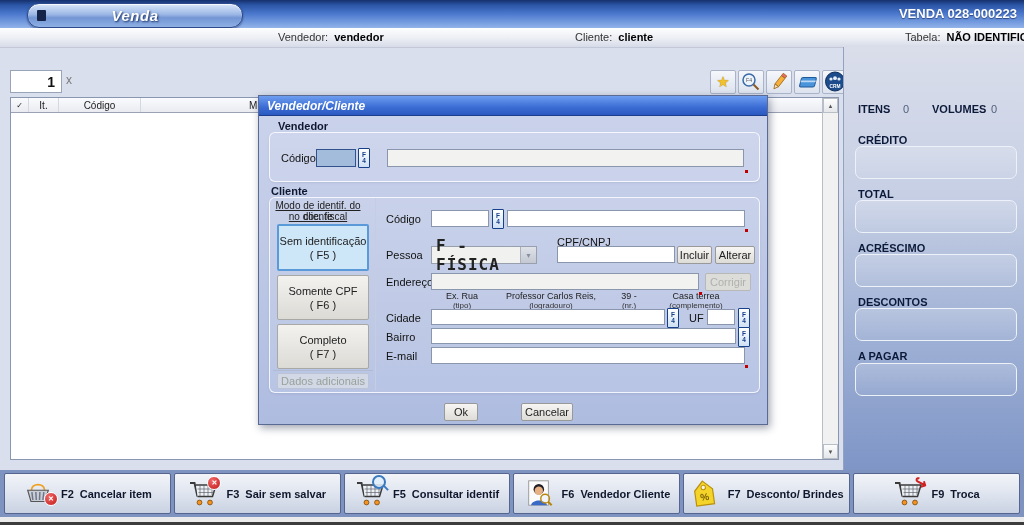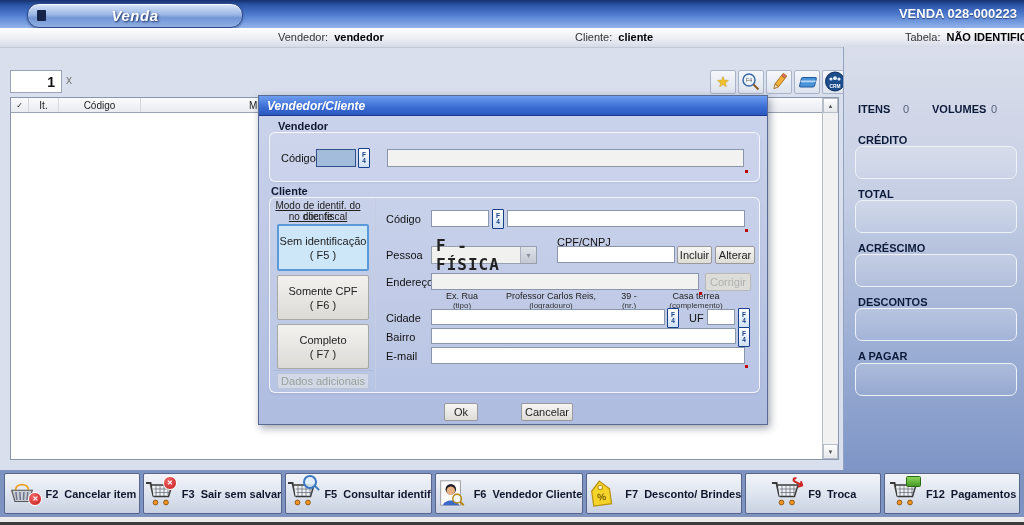--- a/index.html
+++ b/index.html
@@ -413,24 +413,16 @@
       <span class="lab">Desconto/ Brindes</span>
     </div>
     <div class="tbtn">
       <span class="ic"><svg width="32" height="28" viewBox="0 0 32 28">
             <use href="#ic-cart"></use>
           </svg>
         <span class="badge badge-arrow"></span></span>
       <span class="key">F9</span>
       <span class="lab">Troca</span>
     </div>
-    <div class="tbtn">
-      <span class="ic"><svg width="32" height="28" viewBox="0 0 32 28">
-            <use href="#ic-cart"></use>
-          </svg>
-        <span class="badge badge-money"></span></span>
-      <span class="key">F12</span>
-      <span class="lab">Pagamentos</span>
-    </div>
   </div>
 
   <div class="abs bottom-strip"></div>
 </div>
 
 </body></html>

